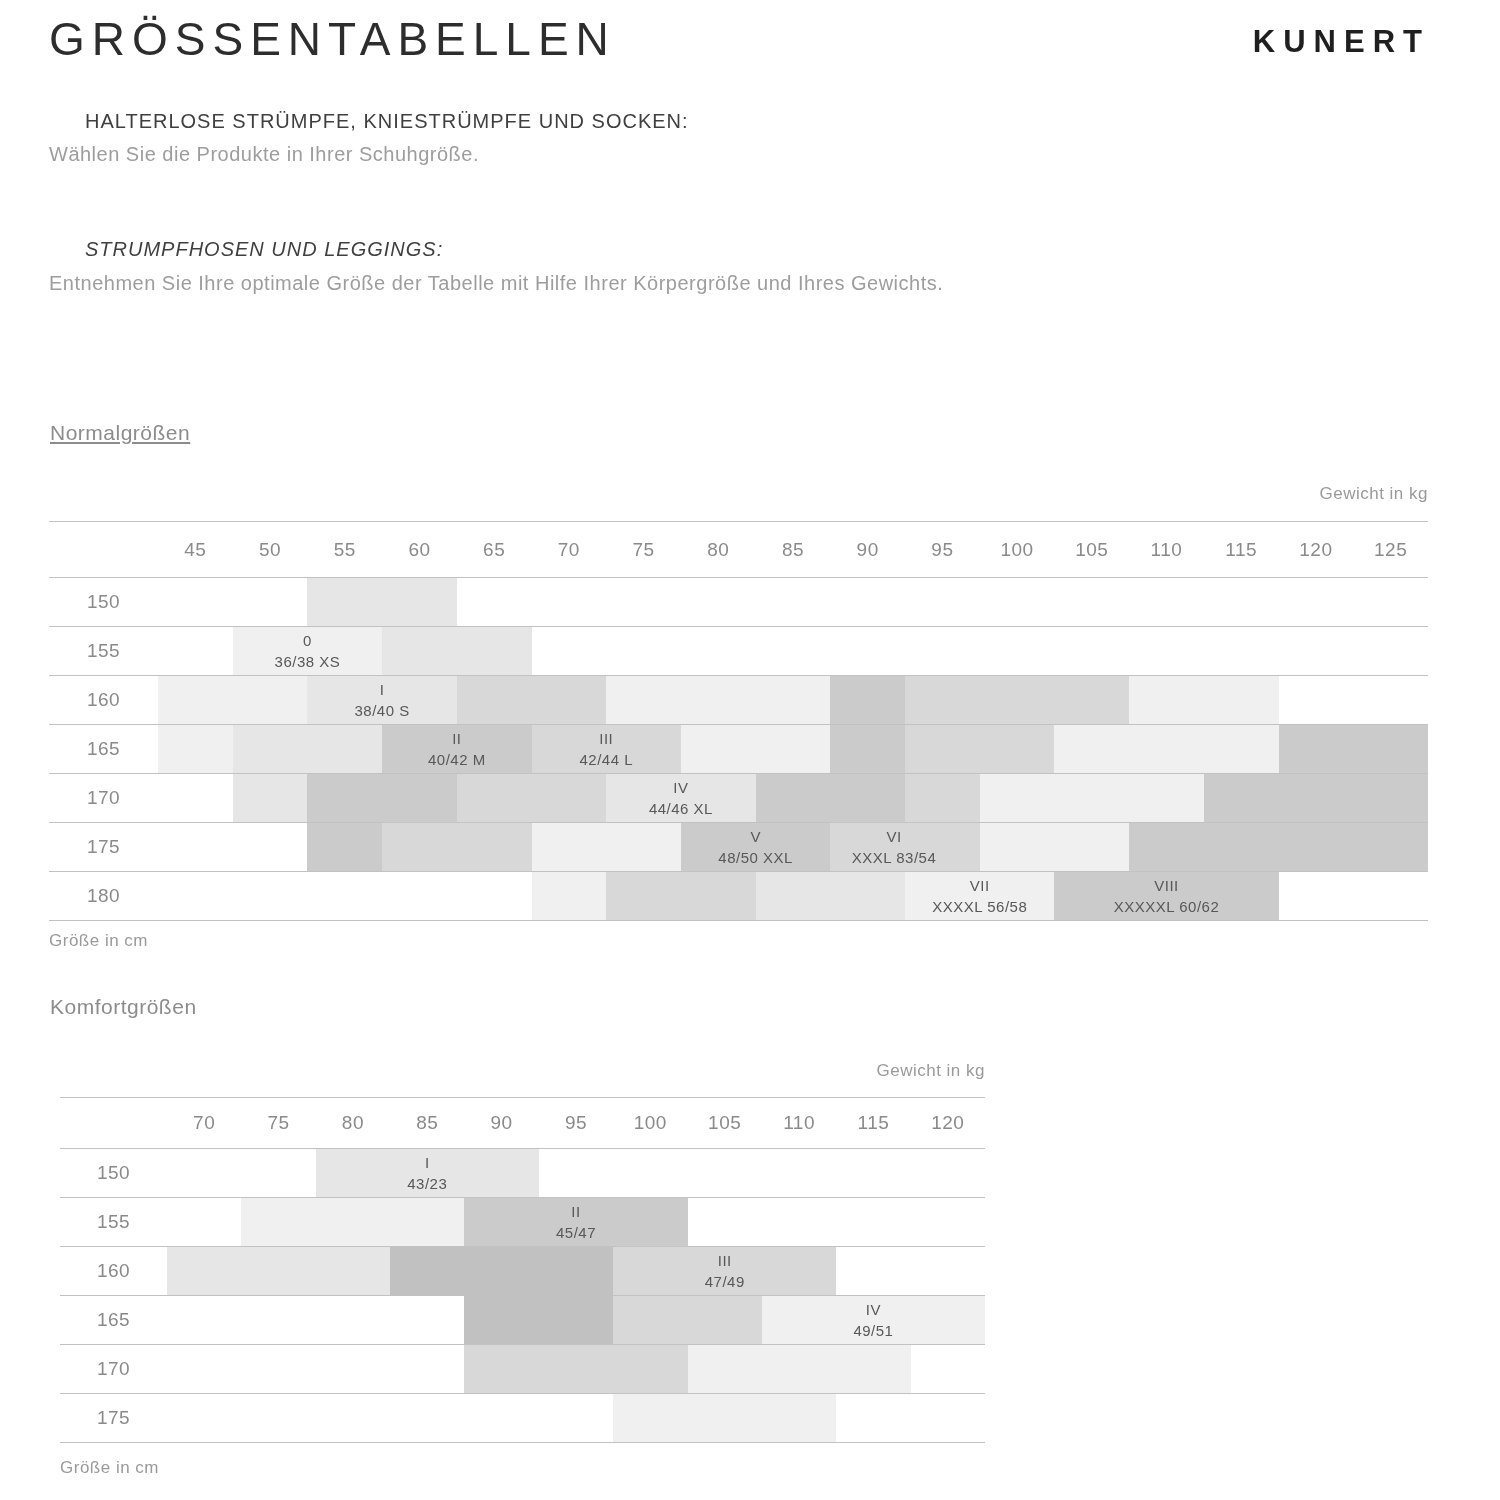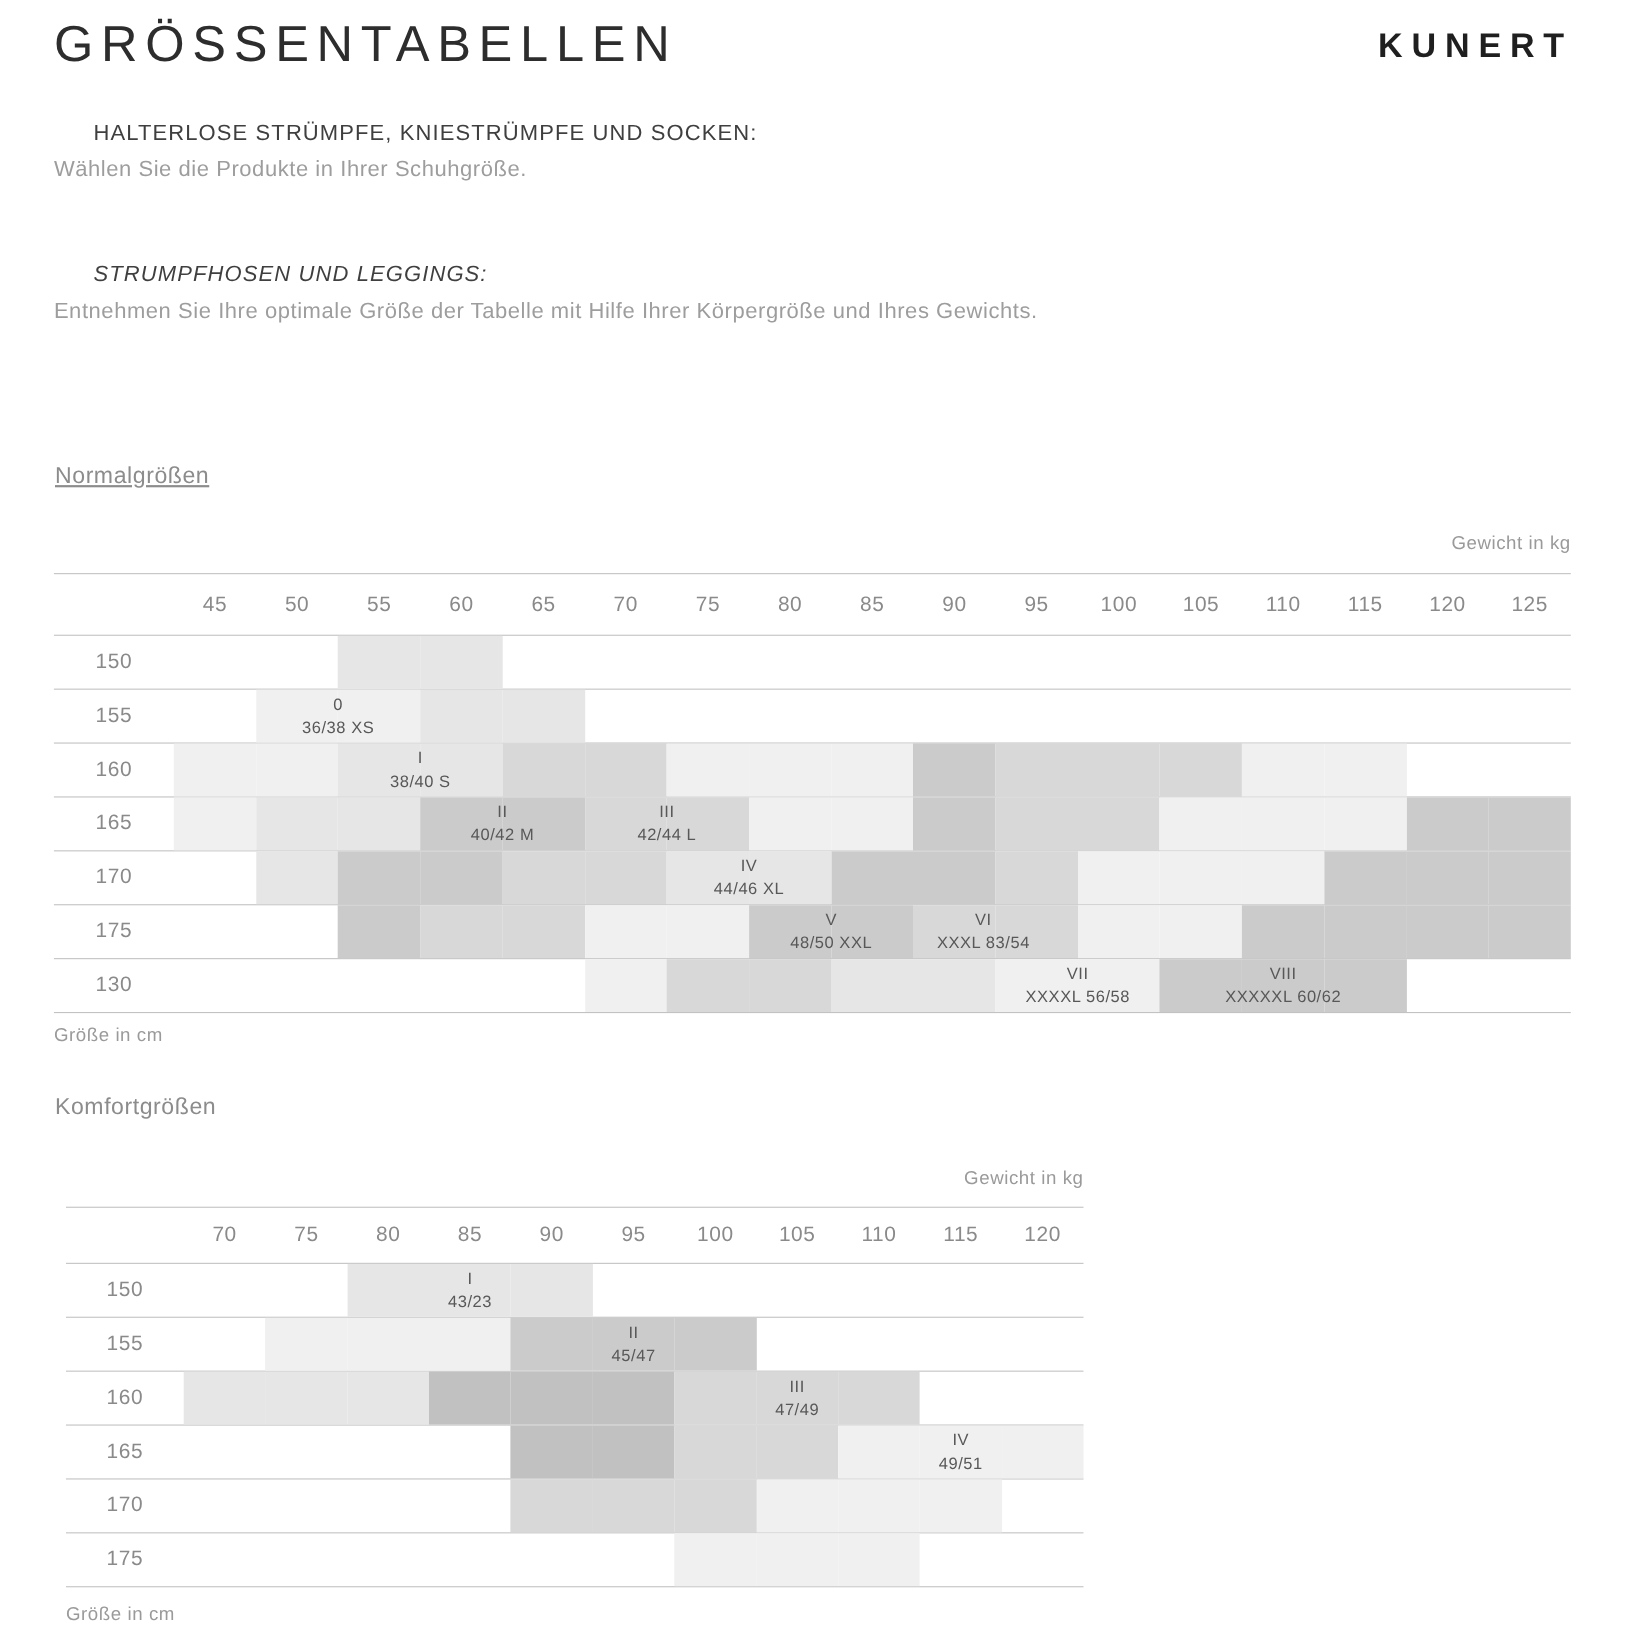--- a/index.html
+++ b/index.html
@@ -208,21 +208,21 @@
       <div class="size-label" style="left: 706.647px; top: 50%;">
         <div>V</div>
         <div>48/50 XXL</div>
       </div>
       <div class="size-label" style="left: 845px; top: 50%;">
         <div>VI</div>
         <div>XXXL 83/54</div>
       </div>
     </div>
     <div class="hm-row">
-      <div class="hm-rowlabel" style="width: 109px; flex: 0 0 109px;">130</div>
+      <div class="hm-rowlabel" style="width: 109px; flex: 0 0 109px;">180</div>
       <div class="hm-cell"></div>
       <div class="hm-cell"></div>
       <div class="hm-cell"></div>
       <div class="hm-cell"></div>
       <div class="hm-cell"></div>
       <div class="hm-cell" style="background: rgb(240, 240, 240);"></div>
       <div class="hm-cell" style="background: rgb(216, 216, 216);"></div>
       <div class="hm-cell" style="background: rgb(216, 216, 216);"></div>
       <div class="hm-cell" style="background: rgb(230, 230, 230);"></div>
       <div class="hm-cell" style="background: rgb(230, 230, 230);"></div>

